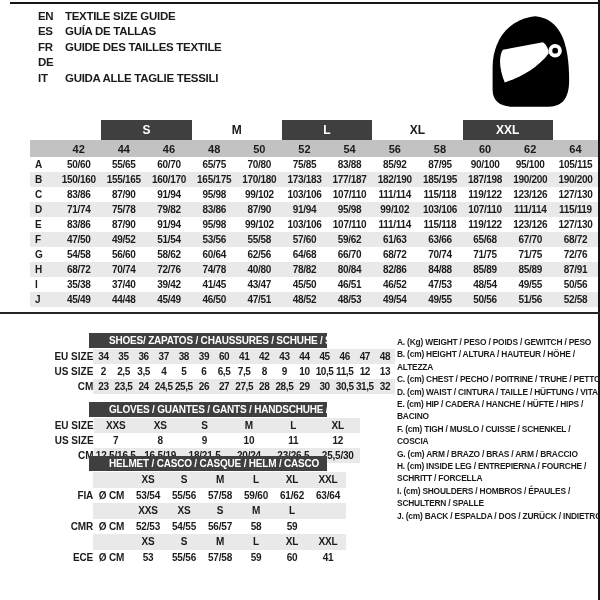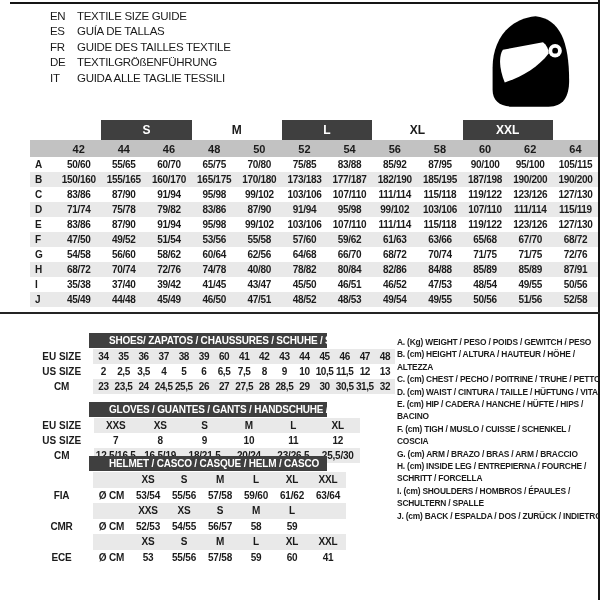--- a/index.html
+++ b/index.html
@@ -3,21 +3,21 @@
 <meta charset="utf-8">
 <style>
   *{box-sizing:border-box;margin:0;padding:0}
   html,body{width:600px;height:600px;background:#fff;overflow:hidden}
   body{position:relative;font-family:"Liberation Sans",sans-serif;color:#1b1b1b}
 
   .topline{position:absolute;left:10px;top:2px;right:0;height:2px;background:#151515}
   .rightline{position:absolute;top:0;bottom:0;right:0;width:2px;background:#151515}
   .divider{position:absolute;left:0;top:312px;width:600px;height:2px;background:#242424}
 
-  .langs{position:absolute;left:50px;top:9px;font-weight:400;font-size:11.5px;line-height:15.4px;letter-spacing:-.3px;white-space:nowrap}
+  .langs{position:absolute;left:38px;top:9px;font-weight:700;font-size:11.5px;line-height:15.4px;letter-spacing:-.3px;white-space:nowrap}
   .lang-row{display:flex}
   .lang-code{width:27px}
 
   .helmet-icon{position:absolute;left:487px;top:13px;width:84px;height:94px}
 
   table{border-collapse:collapse;table-layout:fixed}
   td{padding:0;font-weight:700;text-align:center;white-space:nowrap;overflow:hidden}
 
   .main{position:absolute;left:30px;top:120px;width:568px}
   .main col.c-lbl{width:26px}
@@ -28,21 +28,21 @@
   tr.data td{height:15px;font-size:10px;letter-spacing:-.3px}
   tr.data.alt td{background:#e9e9e9}
   .main .rlbl{text-align:left;padding-left:5px;font-size:10px;letter-spacing:0}
 
   .sub{position:absolute;left:30px}
   .shoes{top:333px}.gloves{top:402px}.helm{top:456px}
   .bar{margin-left:59px;width:238px;height:15px;line-height:15px;background:#3f3f3f;color:#fff;
        font-weight:700;font-size:10px;letter-spacing:-.2px;padding-left:20px;white-space:nowrap}
   .stab{margin-top:1px}
   .stab td{height:15px}
-  .stab .lbl{text-align:center;font-size:10px}
+  .stab .lbl{text-align:right;font-size:10px}
   .stab tr.gray td:not(.lbl){background:#e9e9e9}
   .shoes-t{width:365px}
   .shoes-t col.cl{width:63px}.shoes-t col.cs{width:20px}
   .shoes-t .v{font-size:10px;letter-spacing:-.4px}
   .gloves-t{width:330px}
   .gloves-t col.cl{width:63px}.gloves-t col.cs{width:44px}
   .gloves-t .v{font-size:10px;letter-spacing:-.2px}
   .helm-t{width:316px}
   .helm-t col.cl{width:63px}.helm-t col.cu{width:37px}.helm-t col.cs{width:36px}
   .helm-t td{height:15.5px;font-size:10px;letter-spacing:-.2px}
@@ -64,21 +64,20 @@
     <div class="lang-row">
       <span class="lang-code">ES</span>
       <span class="lang-title">GUÍA DE TALLAS</span>
     </div>
     <div class="lang-row">
       <span class="lang-code">FR</span>
       <span class="lang-title">GUIDE DES TAILLES TEXTILE</span>
     </div>
     <div class="lang-row">
       <span class="lang-code">DE</span>
-      <span class="lang-title">TEXTILGRÖßENFÜHRUNG</span>
     </div>
     <div class="lang-row">
       <span class="lang-code">IT</span>
       <span class="lang-title">GUIDA ALLE TAGLIE TESSILI</span>
     </div>
   </div>
 
 <div class="helmet-icon">
   <svg width="84" height="94" viewBox="0 0 90 100">
     <path d="M52 3 C22 6 6 30 6 58 L6 82 C6 94 14 100 27 100 L66 100 C82 100 88 89 88 72 C88 30 78 6 52 3 Z" fill="#000"></path>

